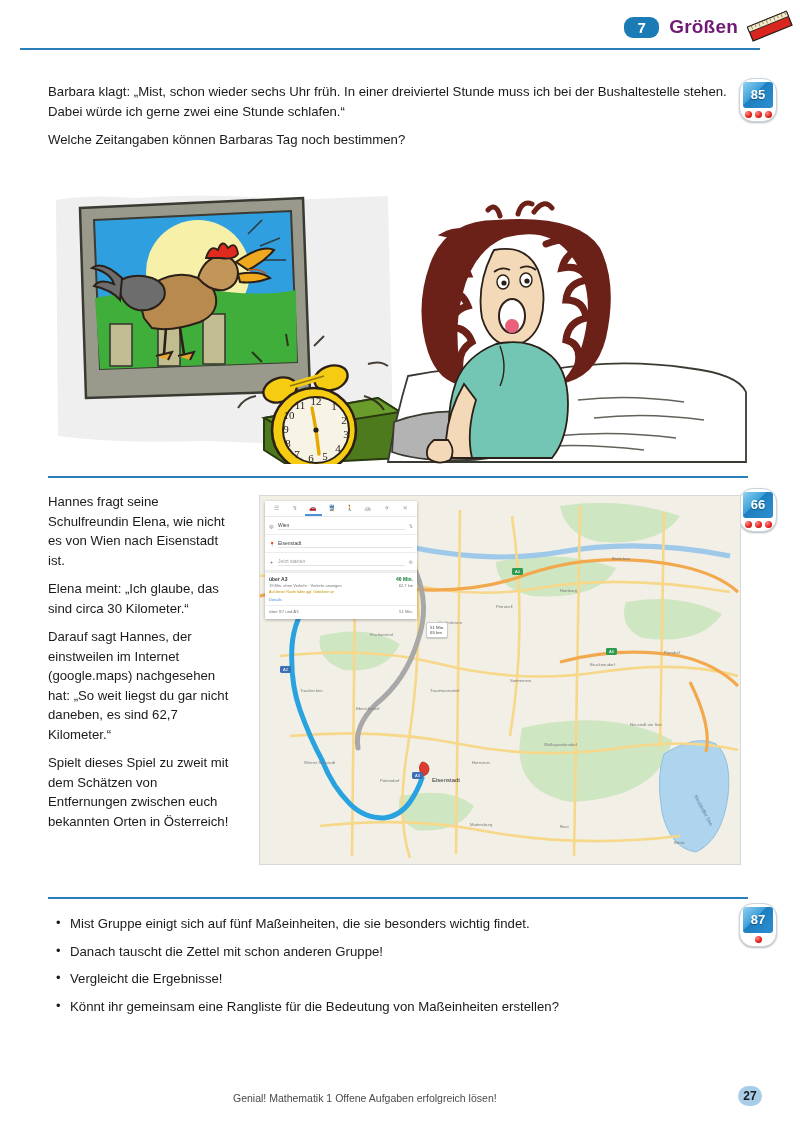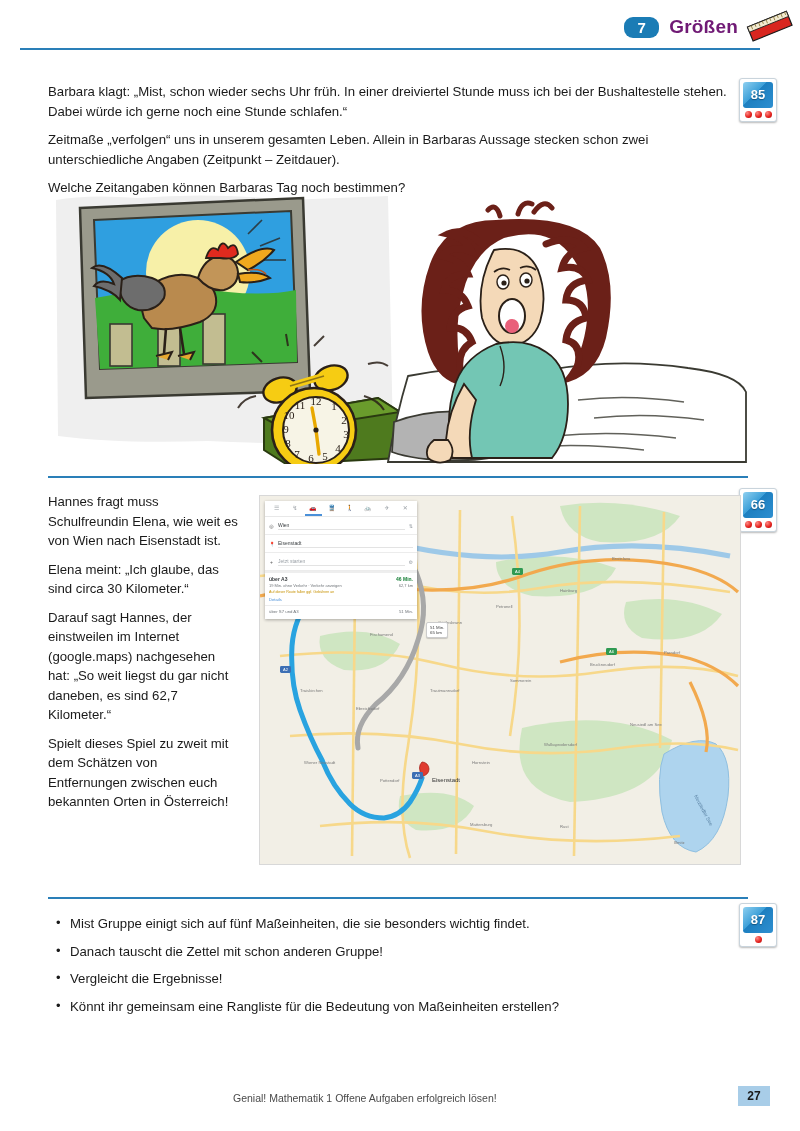--- a/index.html
+++ b/index.html
@@ -13,21 +13,21 @@
        border-radius:9px;padding:2px 13px;line-height:17px;letter-spacing:.5px;}
   .chapter-title{color:#701a75;font-weight:bold;font-size:19px;letter-spacing:.2px;}
   .header-rule{position:absolute;left:20px;top:48px;width:740px;height:2px;background:#2a7fb8;}
   .ruler-icon{position:absolute;right:5px;top:2px;width:52px;height:50px;}
   .section-rule{position:absolute;left:48px;width:700px;height:2px;background:#2a7fb8;}
 
   .txt{font-size:13.2px;line-height:19.5px;color:#1a1a1a;}
   .para{margin:0 0 9px 0;}
 
   
-  .badge{position:absolute;width:38px;border-radius:3px;background:#ffffff;
+  .badge{position:absolute;width:38px;border-radius:14px;background:#ffffff;
          border:1px solid #c9d4dc;box-shadow:0 1px 2px rgba(0,0,0,.28);
          padding:3px 3px 3px 3px;box-sizing:border-box;}
   .badge-sq{width:30px;height:26px;border-radius:3px;margin:0 auto;
        background:linear-gradient(135deg,#8fd0f0 0%,#3c9fd8 42%,#1d7fc0 43%,#2e8fd0 100%);
        color:#ffffff;font-weight:bold;font-size:13px;line-height:26px;text-align:center;
        text-shadow:0 1px 1px rgba(0,0,0,.35);}
   .badge-dots{display:flex;justify-content:center;gap:3px;margin-top:3px;}
   .dot{width:7px;height:7px;border-radius:50%;
        background:radial-gradient(circle at 32% 30%,#ff8a85 0%,#e3201c 60%,#a80f0c 100%);}
 
@@ -55,22 +55,22 @@
   .mp-alt{display:flex;justify-content:space-between;font-size:4.3px;color:#70757a;
           padding:3px 4px;border-top:1px solid #ececec;}
   .map-chip{position:absolute;background:#ffffff;border:1px solid #ccc;border-radius:2px;
             font-size:4.4px;color:#444;padding:2px 3px;line-height:5px;box-shadow:0 1px 1px rgba(0,0,0,.18);}
 
   
   .blist{margin:6px 0 0 0;padding:0;list-style:none;}
   .blist li{position:relative;padding-left:22px;margin-bottom:8px;font-size:13.2px;line-height:19.5px;}
   .blist li:before{content:"\2022";position:absolute;left:8px;top:-1px;color:#1a1a1a;font-size:13px;}
   .footer-text{position:absolute;left:233px;top:1092px;font-size:10.5px;color:#4a4a4a;}
-  .footer-page{position:absolute;left:738px;top:1086px;width:32px;height:20px;background:#a8cde8;
-       color:#1a1a1a;font-weight:bold;font-size:12px;line-height:20px;text-align:center;}
+  .footer-page{position:absolute;left:738px;top:1086px;width:24px;height:20px;background:#a8cde8;
+       color:#1a1a1a;font-weight:bold;font-size:12px;line-height:20px;text-align:center;border-radius:10px;}
 </style>
 </head>
 <body>
 
 <div class="header">
   <div class="chapter-group">
     <span class="chapter-pill">7</span>
     <span class="chapter-title">Größen</span>
   </div>
   <svg class="ruler-icon" viewBox="0 0 52 50">
@@ -97,22 +97,21 @@
 <div class="badge" style="left:739px;top:78px;">
   <div class="badge-sq">85</div>
   <div class="badge-dots">
     <span class="dot"></span>
     <span class="dot"></span>
     <span class="dot"></span>
   </div>
 </div>
 
 <div style="position:absolute;left:48px;top:82px;width:685px;">
-  <p class="txt para">Barbara klagt: „Mist, schon wieder sechs Uhr früh. In einer dreiviertel Stunde muss ich bei der Bushaltestelle stehen. Dabei würde ich gerne noch eine Stunde schlafen.“</p>
-  <p class="txt para">Zeitmaße „verfolgen“ uns  in unserem gesamten Leben. Allein in Barbaras Aussage stecken schon zwei unterschiedliche Angaben (Zeitpunkt – Zeitdauer).</p>
+  <p class="txt para">Barbara klagt: „Mist, schon wieder sechs Uhr früh. In einer dreiviertel Stunde muss ich bei der Bushaltestelle stehen. Dabei würde ich gerne zwei eine Stunde schlafen.“</p>
   <p class="txt para">Welche Zeitangaben können Barbaras Tag noch bestimmen?</p>
 </div>
 
 <div class="illu">
   <svg viewBox="0 0 700 278" width="700" height="278">
 
     <path d="M8 14 Q40 8 90 12 Q160 6 240 14 L340 10 L345 252 Q250 260 160 255 Q70 258 10 250 Z" fill="#efefef"></path>
 
     <path d="M32 22 L255 12 L262 205 L38 212 Z" fill="#9a9a8c" stroke="#3a3a32" stroke-width="2.5"></path>
 
@@ -234,21 +233,21 @@
 <div class="badge" style="left:739px;top:488px;">
   <div class="badge-sq">66</div>
   <div class="badge-dots">
     <span class="dot"></span>
     <span class="dot"></span>
     <span class="dot"></span>
   </div>
 </div>
 
 <div style="position:absolute;left:48px;top:492px;width:190px;">
-  <p class="txt para">Hannes fragt muss Schulfreundin Elena, wie weit es von Wien nach Eisenstadt ist.</p>
+  <p class="txt para">Hannes fragt seine Schulfreundin Elena, wie nicht es von Wien nach Eisenstadt ist.</p>
   <p class="txt para">Elena meint: „Ich glaube, das sind circa 30 Kilometer.“</p>
   <p class="txt para">Darauf sagt Hannes, der einstweilen im Internet (google.maps) nachgesehen hat: „So weit liegst du gar nicht daneben, es sind 62,7 Kilometer.“</p>
   <p class="txt para">Spielt dieses Spiel zu zweit mit dem Schätzen von Entfernungen zwischen euch bekannten Orten in Österreich!</p>
 </div>
 
 <div class="mapbox">
   <svg width="480" height="368" viewBox="0 0 480 368" style="position:absolute;left:0;top:0;">
     <rect width="480" height="368" fill="#f2efe6"></rect>
 
     <path d="M300 10 Q360 0 420 20 Q400 50 340 46 Q306 40 300 10 Z" fill="#cfe6c2"></path>

